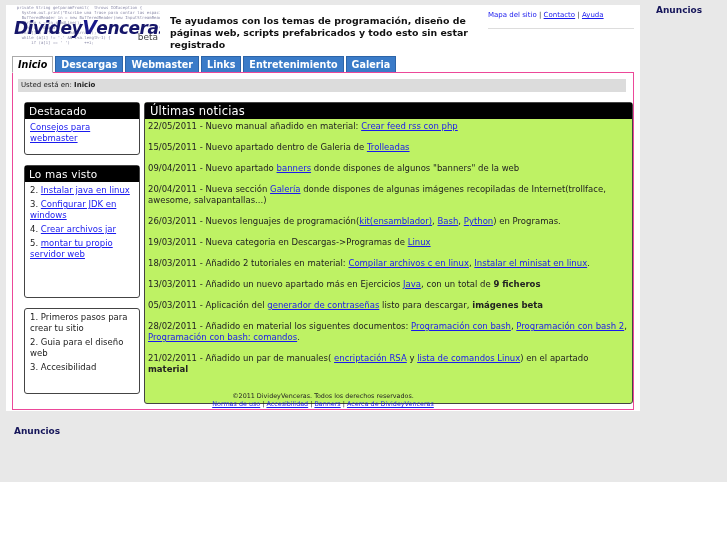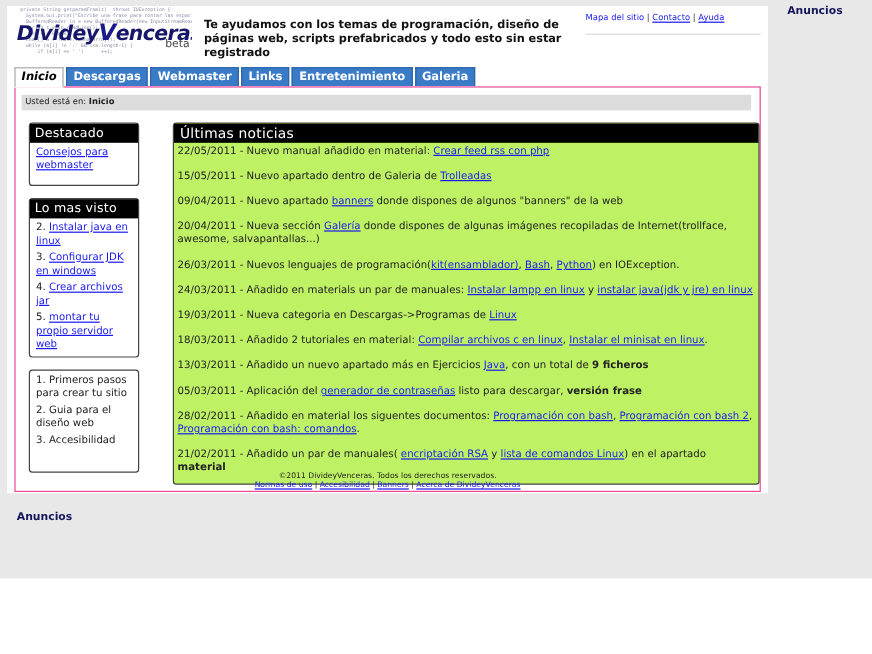--- a/index.html
+++ b/index.html
@@ -27,21 +27,21 @@
   
   #tabs { position: absolute; left: 6px; top: 51px; height: 16px; display: flex; }
   .tab { height: 16px; padding: 0 5px; margin-right: 2px; background: #3a7bc8; color: #fff; font-weight: bold; font-size: 9.6px; line-height: 16px; cursor: pointer; border: 1px solid #2c64a8; border-bottom: none; }
   .tab.active { background: #fff; color: #000; font-style: italic; border: 1px solid #aaa; border-bottom: 1px solid #fff; position: relative; z-index: 2; height: 17px; }
 
   #content-frame { position: absolute; left: 6px; top: 67px; width: 622px; height: 338px; border: 1px solid #ec4899; background: #fff; }
   #breadcrumb { position: absolute; left: 5px; top: 6px; width: 608px; height: 13px; background: #dcdcdc; font-size: 7px; line-height: 13px; padding-left: 3px; color: #222; }
   #breadcrumb b { font-weight: bold; }
 
   
-  .box { position: absolute; left: 11px; width: 92px; border: 1px solid #444; border-radius: 3px; background: #fff; }
+  .box { position: absolute; left: 11px; width: 116px; border: 1px solid #444; border-radius: 3px; background: #fff; }
   .box-title { background: #000; color: #fff; font-size: 10.5px; line-height: 16px; height: 16px; padding-left: 4px; letter-spacing: 0.2px; }
   .box-body { padding: 3px 4px 6px 5px; font-size: 8.5px; line-height: 11px; color: #222; }
   .box-body .item { margin-bottom: 3px; }
 
   
   #news { position: absolute; left: 131px; top: 29px; width: 489px; height: 302px; border: 1px solid #444; border-radius: 3px; background: #bef264; }
   #news .box-title { font-size: 11.5px; line-height: 16px; height: 16px; padding-left: 5px; }
   #news-list { padding: 2px 4px 0 3px; font-size: 8.5px; line-height: 11px; color: #222; }
   #news-list .n { margin-bottom: 10px; }
 
@@ -118,26 +118,25 @@
       </div>
     </div>
 
     <div id="news">
       <div class="box-title">Últimas noticias</div>
       <div id="news-list">
           <div class="n"><span>22/05/2011 - Nuevo manual añadido en material: </span><a href="#">Crear feed rss con php</a></div>
           <div class="n"><span>15/05/2011 - Nuevo apartado dentro de Galeria de </span><a href="#">Trolleadas</a></div>
           <div class="n"><span>09/04/2011 - Nuevo apartado </span><a href="#">banners</a><span> donde dispones de algunos "banners" de la web</span></div>
           <div class="n"><span>20/04/2011 - Nueva sección </span><a href="#">Galería</a><span> donde dispones de algunas imágenes recopiladas de Internet(trollface, awesome, salvapantallas...)</span></div>
-          <div class="n"><span>26/03/2011 - Nuevos lenguajes de programación(</span><a href="#">kit(ensamblador)</a><span>, </span><a href="#">Bash</a><span>, </span><a href="#">Python</a><span>) en IOException.</span></div>
-          <div class="n"><span>24/03/2011 - Añadido en materials un par de manuales: </span><a href="#">Instalar lampp en linux</a><span> y </span><a href="#">instalar java(jdk y jre) en linux</a></div>
+          <div class="n"><span>26/03/2011 - Nuevos lenguajes de programación(</span><a href="#">kit(ensamblador)</a><span>, </span><a href="#">Bash</a><span>, </span><a href="#">Python</a><span>) en Programas.</span></div>
           <div class="n"><span>19/03/2011 - Nueva categoria en Descargas-&gt;Programas de </span><a href="#">Linux</a></div>
           <div class="n"><span>18/03/2011 - Añadido 2 tutoriales en material: </span><a href="#">Compilar archivos c en linux</a><span>, </span><a href="#">Instalar el minisat en linux</a><span>.</span></div>
           <div class="n"><span>13/03/2011 - Añadido un nuevo apartado más en Ejercicios </span><a href="#">Java</a><span>, con un total de </span><b>9 ficheros</b></div>
-          <div class="n"><span>05/03/2011 - Aplicación del </span><a href="#">generador de contraseñas</a><span> listo para descargar, </span><b>versión frase</b></div>
+          <div class="n"><span>05/03/2011 - Aplicación del </span><a href="#">generador de contraseñas</a><span> listo para descargar, </span><b>imágenes beta</b></div>
           <div class="n"><span>28/02/2011 - Añadido en material los siguentes documentos: </span><a href="#">Programación con bash</a><span>, </span><a href="#">Programación con bash 2</a><span>, </span><a href="#">Programación con bash: comandos</a><span>.</span></div>
           <div class="n"><span>21/02/2011 - Añadido un par de manuales( </span><a href="#">encriptación RSA</a><span> y </span><a href="#">lista de comandos Linux</a><span>) en el apartado </span><b>material</b></div>
         </div>
     </div>
   </div>
 </div>
 
 <div id="footer">
   <div>©2011 DivideyVenceras. Todos los derechos reservados.</div>
   <div>

